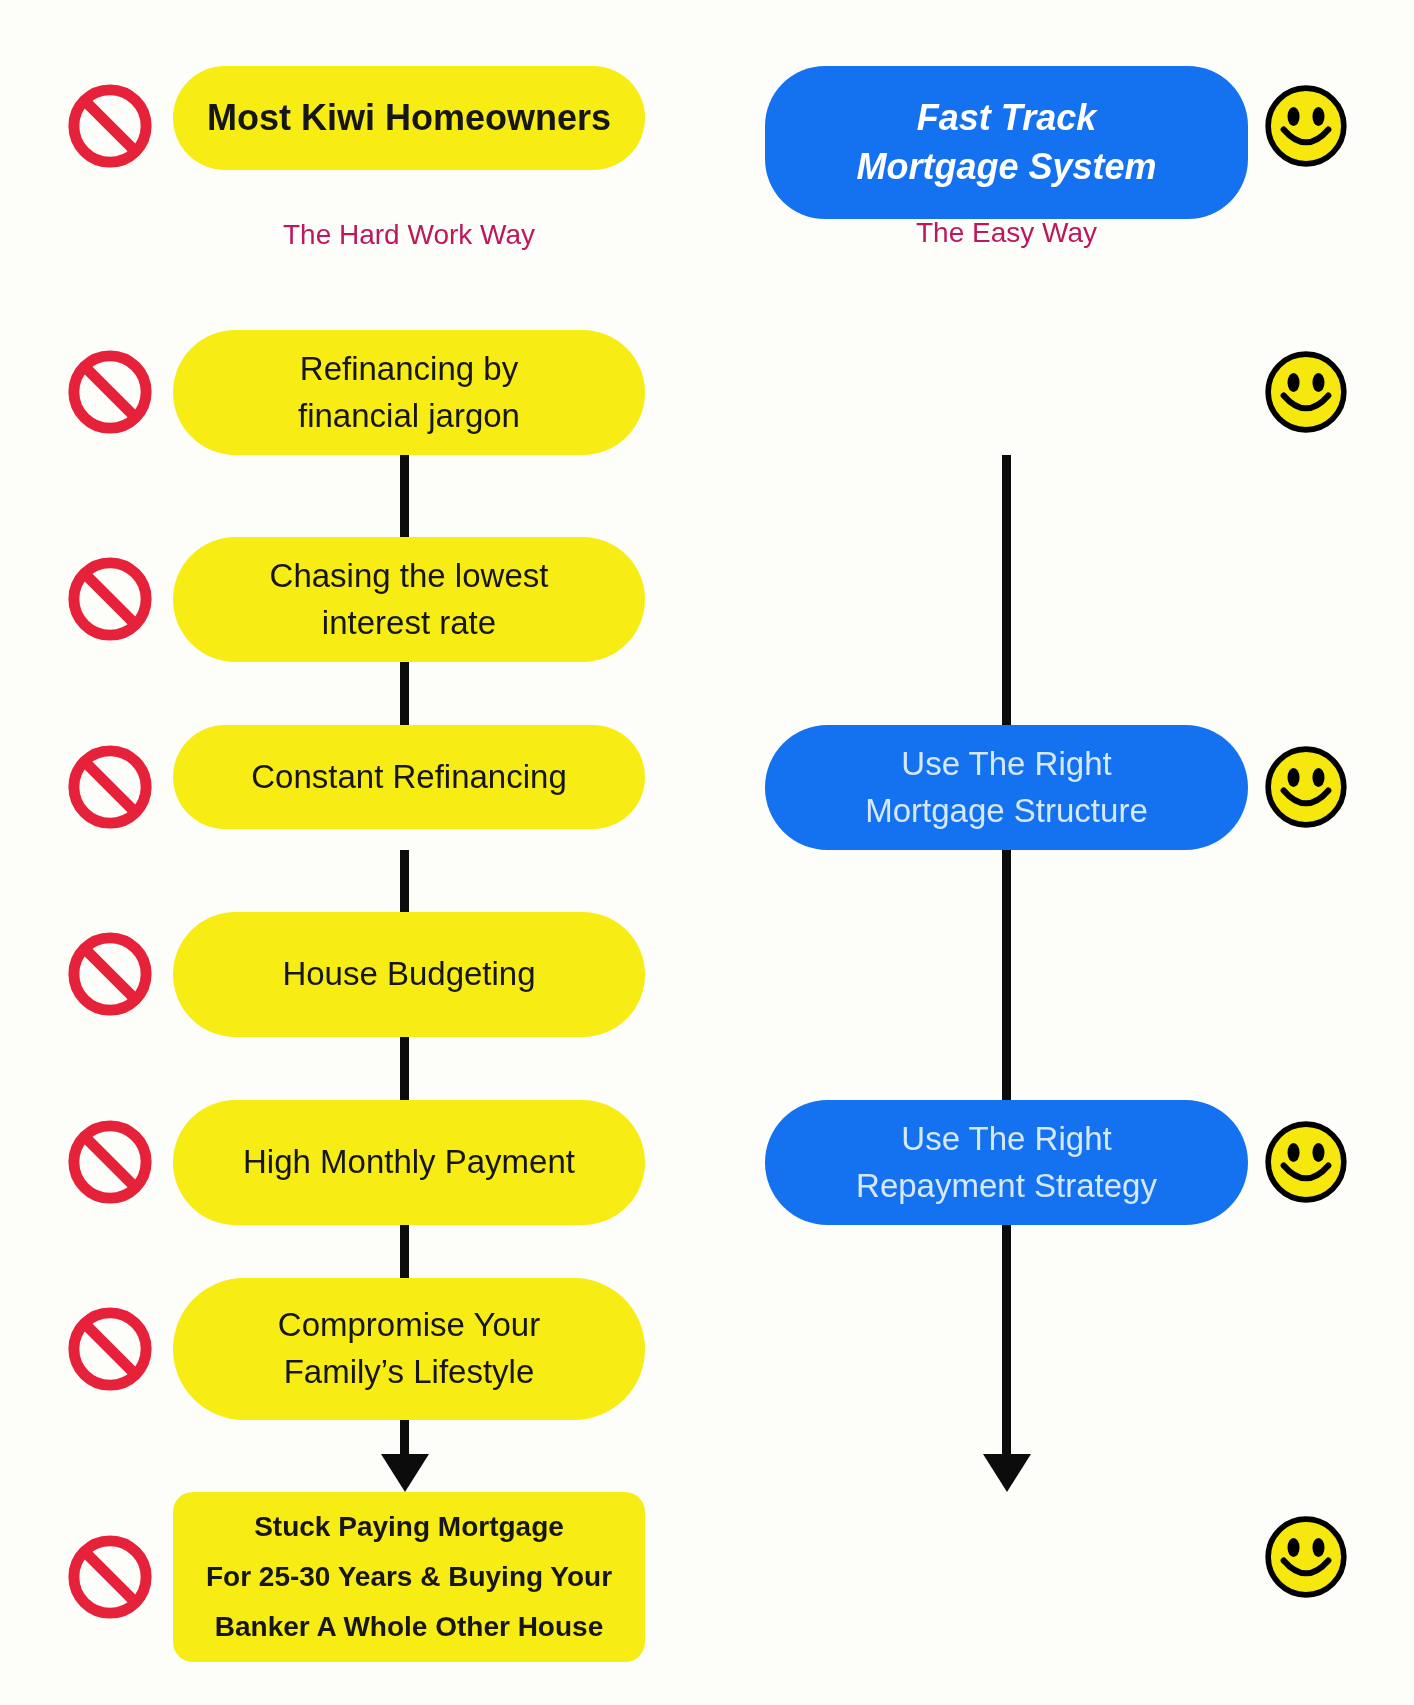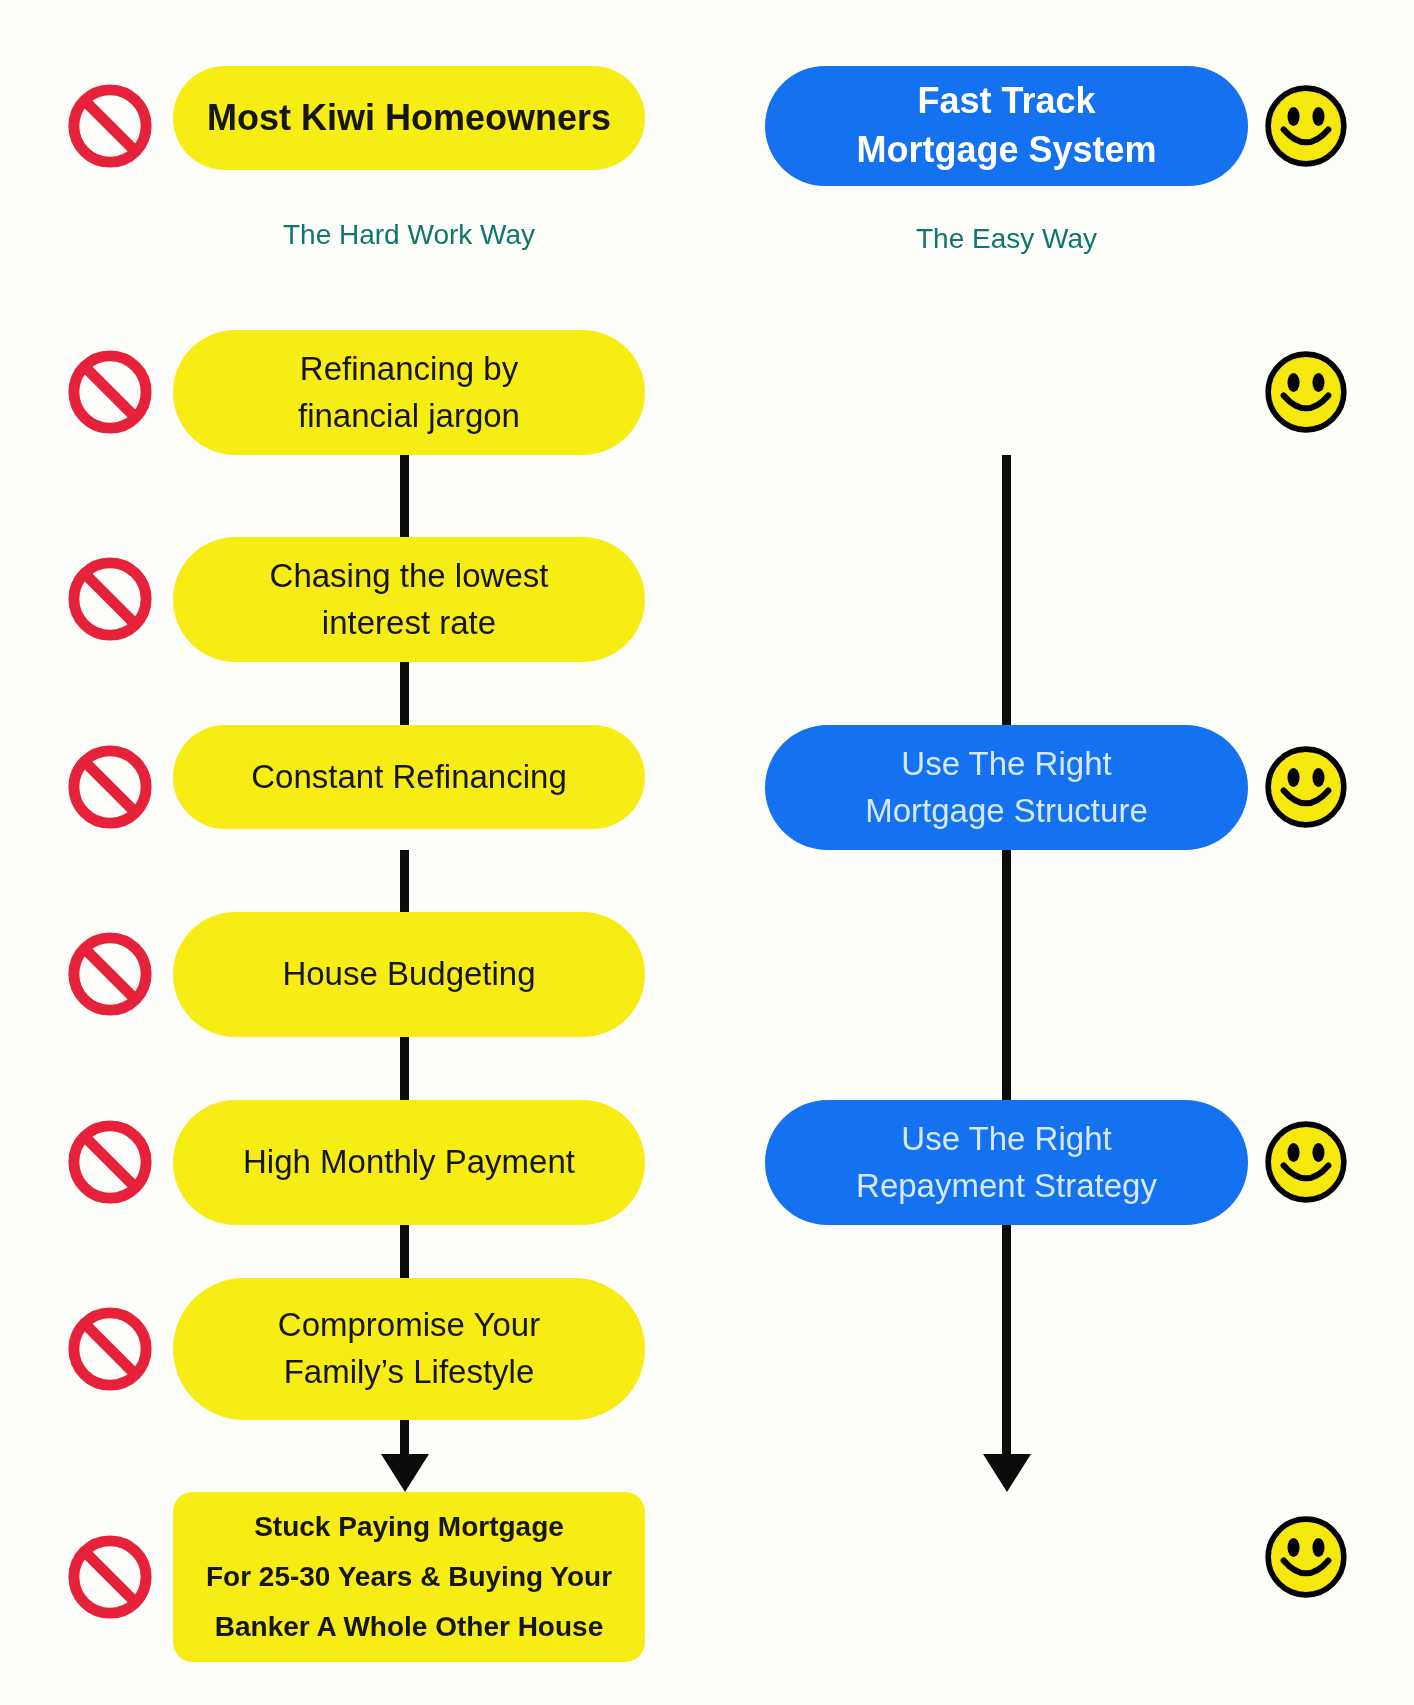--- a/index.html
+++ b/index.html
@@ -17,21 +17,21 @@
     text-align:center; white-space:pre-line;
     font-size:33px; line-height:1.42; color:#161616;
     padding:0 18px;
   }
   .pill.yellow { background:var(--yellow,#f7ec13); }
   .pill.blue   { background:var(--blue,#1471f0); color:var(--blue_text,#d6e8fb); }
   .pill.bold   { font-weight:700; }
   .pill.white-text { color:#ffffff; }
   .subtitle {
     position:absolute; text-align:center;
-    font-size:28px; color:#0f766e; line-height:1.2;
+    font-size:28px; color:#be185d; line-height:1.2;
   }
   .vline { position:absolute; background:var(--line,#0c0c0c); }
   .tri {
     position:absolute; width:0; height:0;
     border-left:24px solid transparent;
     border-right:24px solid transparent;
     border-top:38px solid var(--line,#0c0c0c);
   }
   .icon { position:absolute; display:block; }
   .icon svg { display:block; width:100%; height:100%; }
@@ -119,24 +119,24 @@
 Banker A Whole Other House</div>
 
   <div class="vline" style="left:400px;top:455px;width:9px;height:82px;"></div>
   <div class="vline" style="left:400px;top:662px;width:9px;height:63px;"></div>
   <div class="vline" style="left:400px;top:850px;width:9px;height:62px;"></div>
   <div class="vline" style="left:400px;top:1037px;width:9px;height:63px;"></div>
   <div class="vline" style="left:400px;top:1225px;width:9px;height:53px;"></div>
   <div class="vline" style="left:400px;top:1420px;width:9px;height:36px;"></div>
   <div class="tri" style="left:381px;top:1454px;"></div>
 
-  <div class="pill blue bold white-text" style="left:765px;top:66px;width:483px;height:120px;border-radius:60px;font-size:36px;line-height:1.35;">Fast Track
+  <div class="pill blue bold white-text" style="left:765px;top:66px;width:483px;height:153px;border-radius:60px;font-size:36px;line-height:1.35;font-style:italic;">Fast Track
 Mortgage System</div>
 
-  <div class="subtitle" style="left:765px;top:222px;width:483px;">The Easy Way</div>
+  <div class="subtitle" style="left:765px;top:216px;width:483px;">The Easy Way</div>
 
 
   <div class="pill blue" style="left:765px;top:725px;width:483px;height:125px;border-radius:63px;">Use The Right
 Mortgage Structure</div>
 
   <div class="pill blue" style="left:765px;top:1100px;width:483px;height:125px;border-radius:63px;">Use The Right
 Repayment Strategy</div>
 
 
   <div class="vline" style="left:1002px;top:455px;width:9px;height:270px;"></div>

